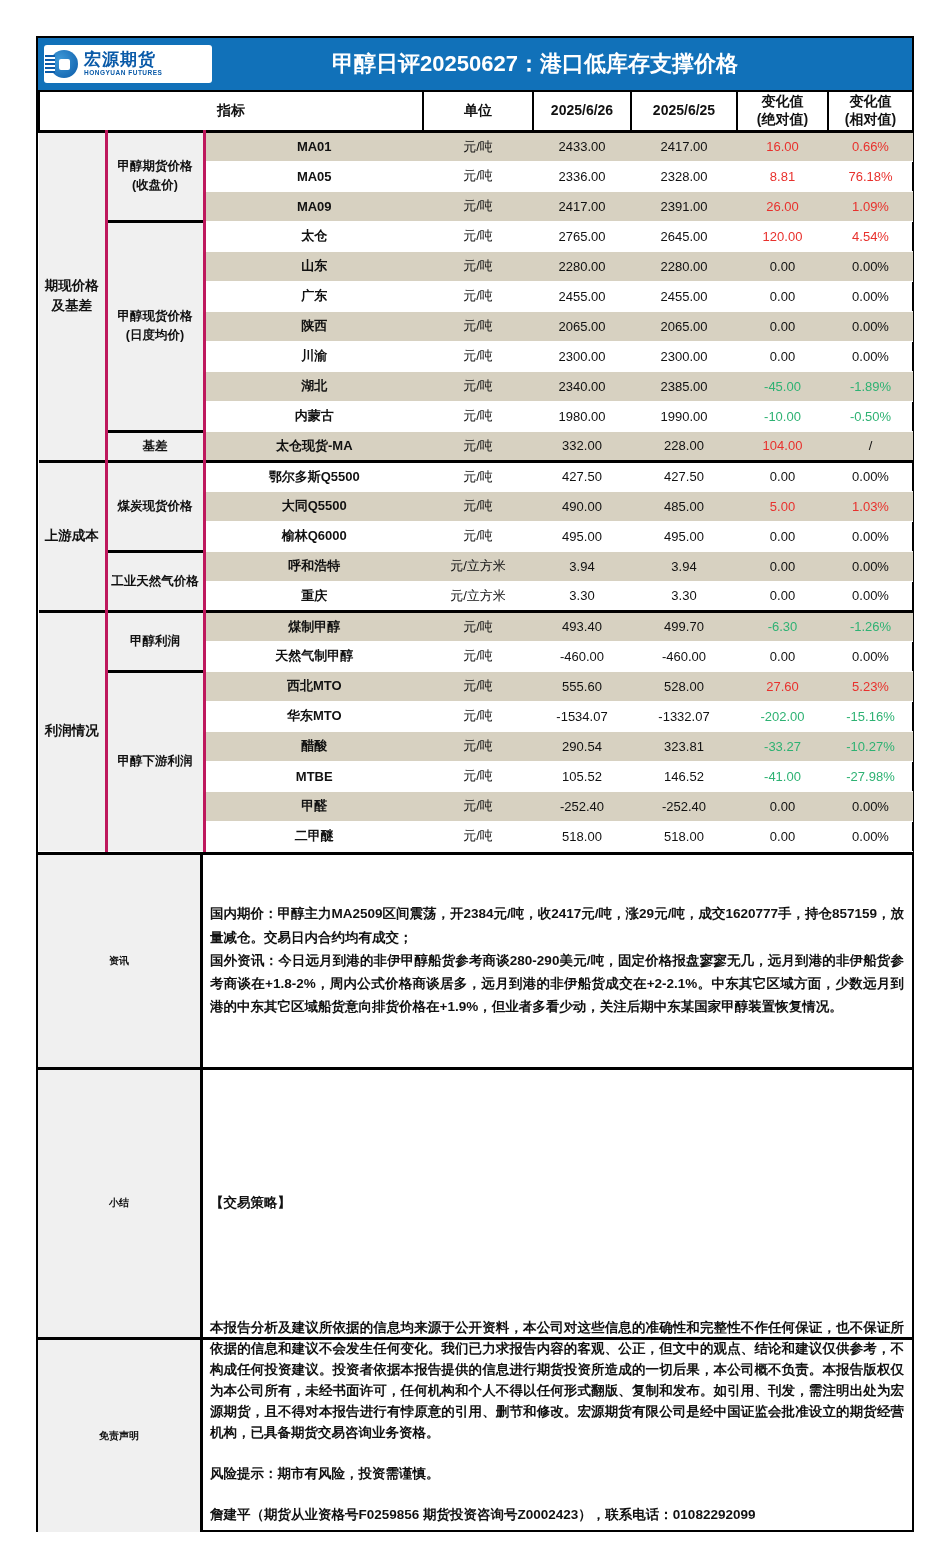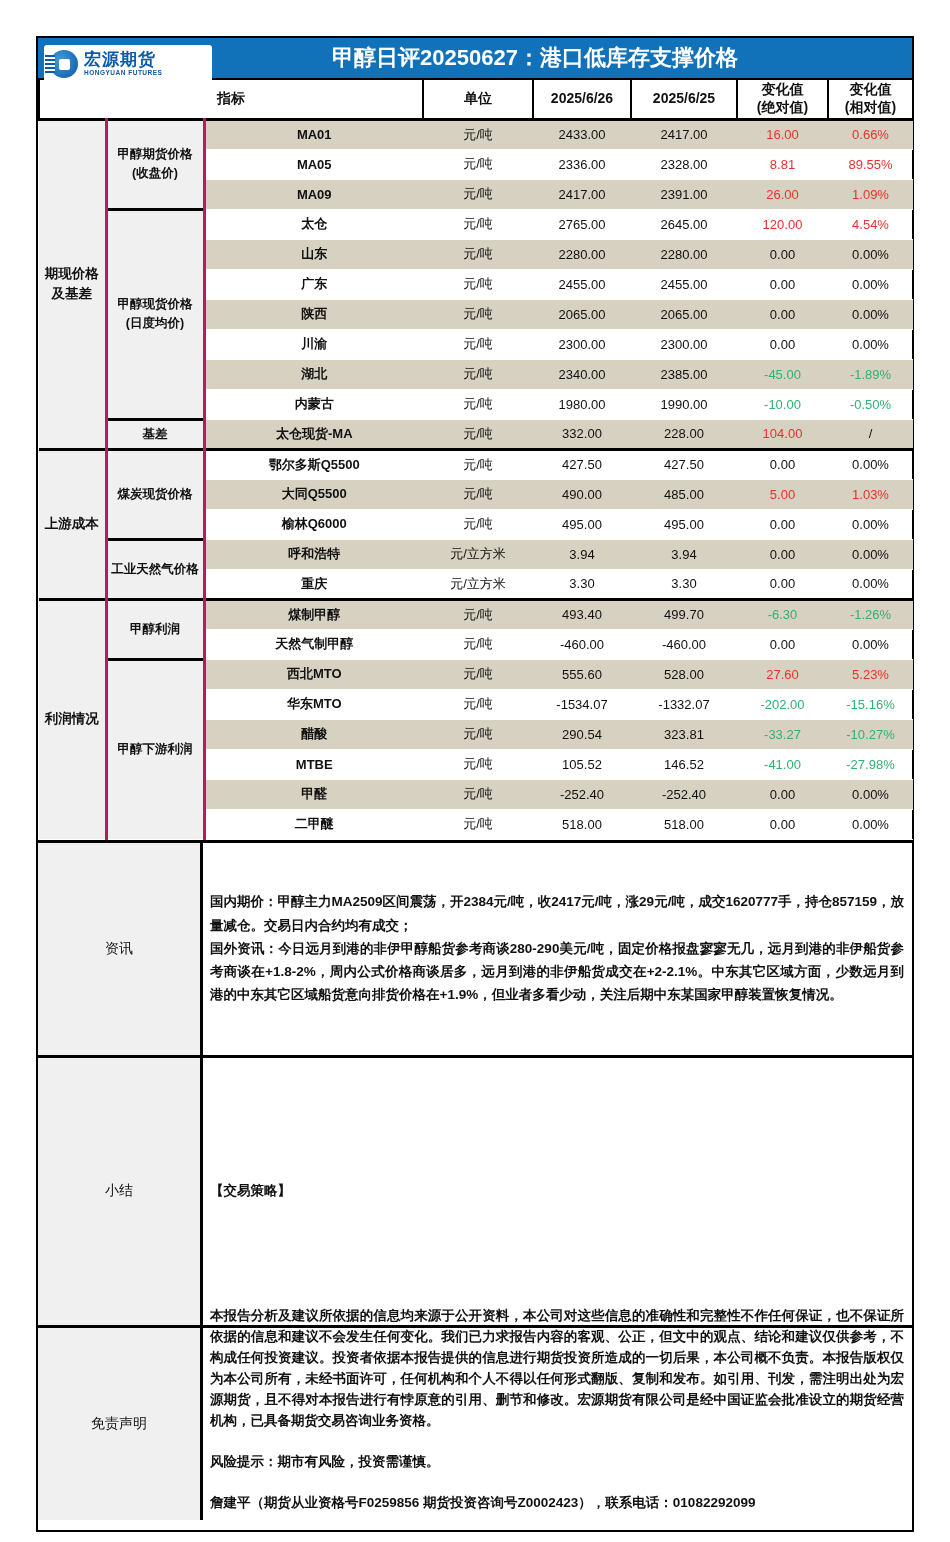--- a/index.html
+++ b/index.html
@@ -5,21 +5,21 @@
   :root{
     --blue:#1171b9; --up:#e8312d; --down:#2eb273;
     --beige:#d7d1c1; --gray:#f0f0f0; --ink:#111;
   }
   *{box-sizing:border-box; margin:0; padding:0;}
   html,body{width:950px; height:1542px; background:#fff; overflow:hidden;
     font-family:"Liberation Sans","DejaVu Sans",sans-serif; color:var(--ink);}
   #sheet{position:absolute; left:36px; top:36px; width:878px; height:1496px;
     border:2px solid #000; background:#fff;}
   
-  #topbar{height:40px; background:var(--blue); display:flex; align-items:center; position:relative;}
+  #topbar{height:52px; background:var(--blue); display:flex; align-items:center; position:relative;}
   #logo{position:absolute; left:6px; top:7px; width:168px; height:38px; background:#fff;
     border-radius:3px; display:flex; align-items:center; padding:2px 6px; gap:6px;}
   #logo-globe{width:28px; height:28px; border-radius:50%;
     background:radial-gradient(circle at 35% 35%, #3f9ad8, #0a5aa8); position:relative; flex:0 0 auto;}
   #logo-globe::before{content:""; position:absolute; left:9px; top:9px; width:11px; height:11px;
     background:#fff; border-radius:2px;}
   #logo-globe::after{content:""; position:absolute; left:-5px; top:5px; width:10px; height:18px;
     background:repeating-linear-gradient(#0a5aa8 0 2px, #fff 2px 4px);}
   #logo-text{display:flex; flex-direction:column; line-height:1;}
   #logo-cn{font-size:17px; font-weight:bold; color:#0a5aa8; letter-spacing:1px;}
@@ -37,21 +37,21 @@
   td.sub-cell{font-size:12.5px;}
   tr.group-start td{border-top:3px solid #000;}
   td.sub-start{border-top:3px solid #000;}
   td.ind{font-weight:bold;}
   tr.striped td.data{background:var(--beige);}
   td.up{color:var(--up);}
   td.down{color:var(--down);}
   
   .section{display:flex; border-top:3px solid #000;}
   .section-label{width:165px; flex:0 0 auto; background:var(--gray); border-right:3px solid #000;
-    display:flex; align-items:center; justify-content:center; font-size:14px; font-weight:normal;}
+    display:flex; align-items:center; justify-content:center; font-size:10px; font-weight:bold;}
   .section-body{flex:1; display:flex; flex-direction:column; justify-content:center;
     padding:6px 8px 6px 7px;}
   .section-body p{font-size:13.5px; font-weight:bold; line-height:1.72; text-align:justify;}
   #section-disclaimer .section-body{justify-content:flex-end; padding-top:13px;gap:20px;}
   #section-disclaimer .section-body p{line-height:1.56;}
   #section-news{height:215px;}
   #section-summary{height:270px;}
   #section-disclaimer{height:195px;}
 </style>
 </head>
@@ -104,21 +104,21 @@
           <td class="data">2417.00</td>
           <td class="data up">16.00</td>
           <td class="data up">0.66%</td>
         </tr>
         <tr>
           <td class="ind data">MA05</td>
           <td class="data">元/吨</td>
           <td class="data">2336.00</td>
           <td class="data">2328.00</td>
           <td class="data up">8.81</td>
-          <td class="data up">89.55%</td>
+          <td class="data up">76.18%</td>
         </tr>
         <tr class="striped">
           <td class="ind data">MA09</td>
           <td class="data">元/吨</td>
           <td class="data">2417.00</td>
           <td class="data">2391.00</td>
           <td class="data up">26.00</td>
           <td class="data up">1.09%</td>
         </tr>
         <tr>

